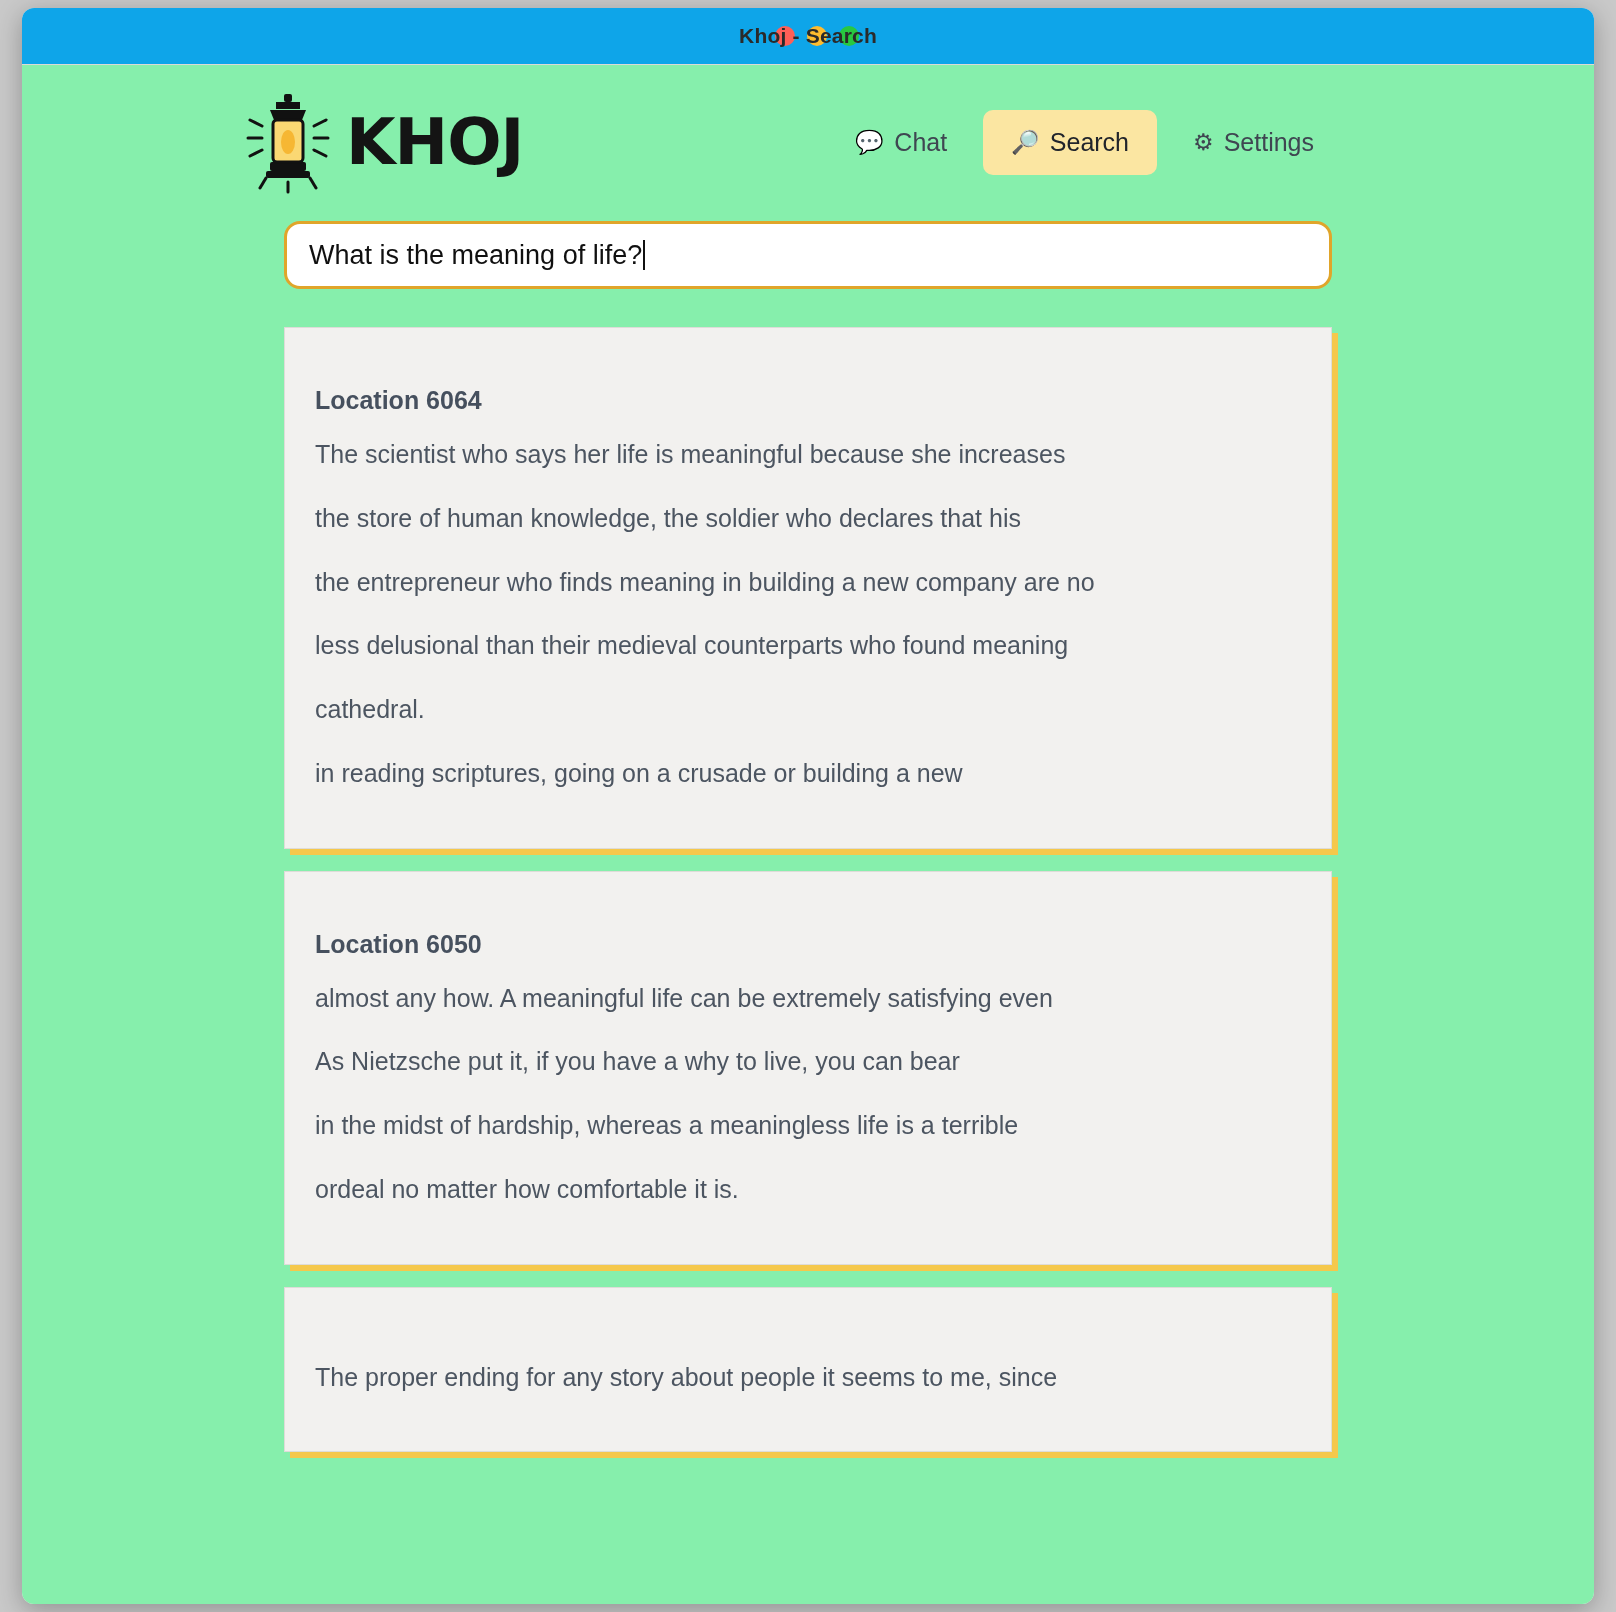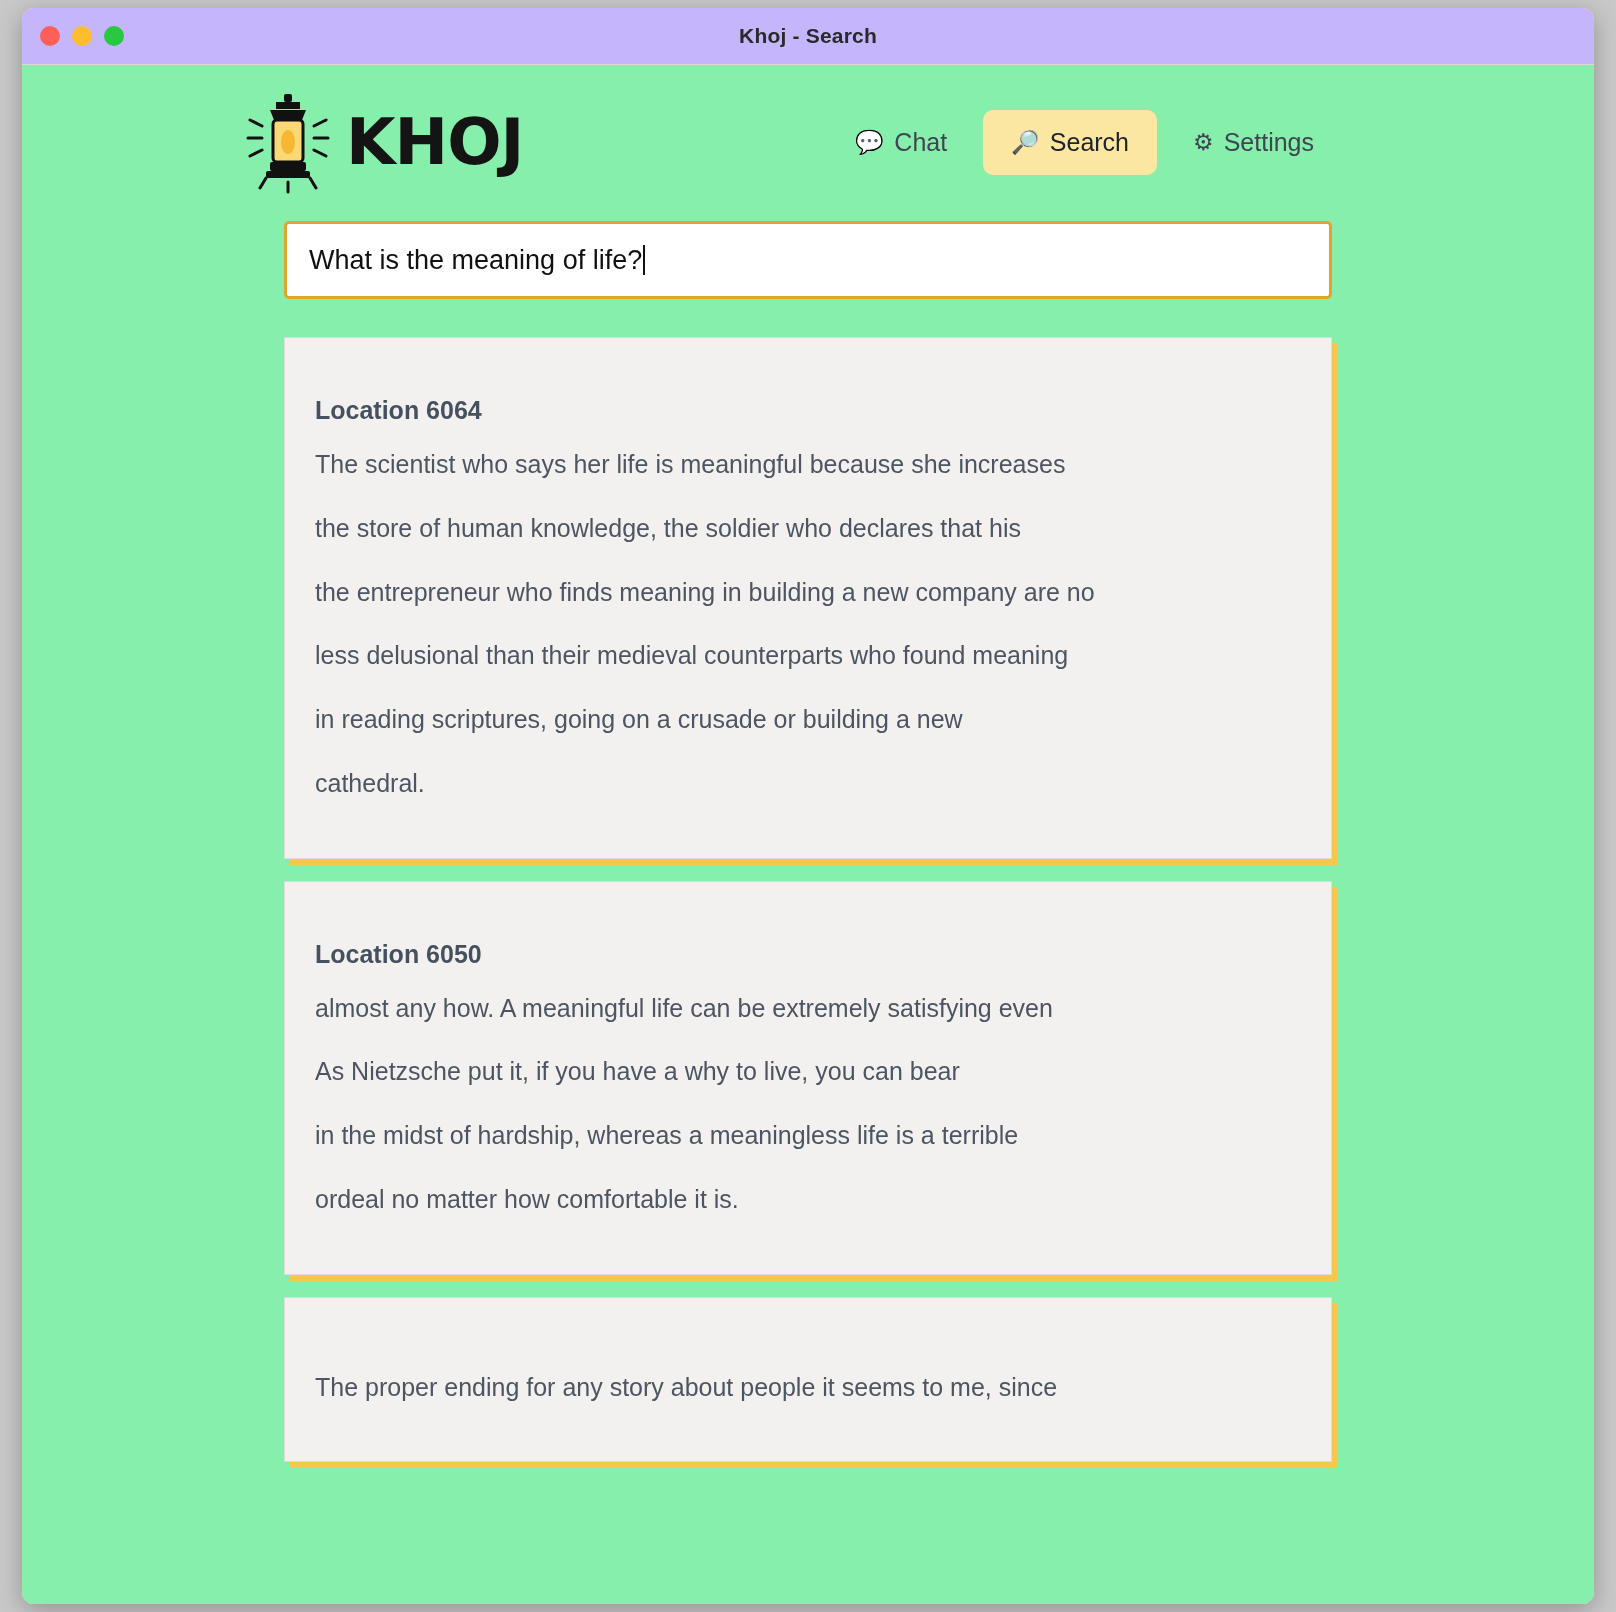--- a/index.html
+++ b/index.html
@@ -25,24 +25,25 @@
     box-shadow: 0 6px 26px rgba(0,0,0,0.28);
     overflow: hidden;
     display: flex;
     flex-direction: column;
   }
 
   .titlebar {
     position: relative;
     height: 56px;
     min-height: 56px;
-    background: #c4b5fd;
+    background: #0ea5e9;
     border-bottom: 1px solid #dcdad6;
     display: flex;
     align-items: center;
+    justify-content: center;
   }
   .traffic {
     display: flex;
     gap: 12px;
     margin-left: 18px;
   }
   .dot {
     width: 20px;
     height: 20px;
     border-radius: 50%;
@@ -125,24 +126,24 @@
     line-height: 1;
     display: inline-block;
   }
 
   .search-wrap {
     padding: 28px 262px 0 262px;
   }
   .search-box {
     box-sizing: border-box;
     width: 1048px;
-    height: 78px;
+    height: 68px;
     background: #ffffff;
     border: 3px solid #e0a52a;
-    border-radius: 5px;
+    border-radius: 16px;
     display: flex;
     align-items: center;
     padding: 0 22px;
     font-size: 27px;
     color: #101010;
     position: relative;
   }
   .caret {
     display: inline-block;
     width: 2px;
@@ -260,22 +261,22 @@
       </div>
 
       <div class="results">
 
         <div class="card">
           <p class="card-title">Location 6064</p>
           <p class="card-line">The scientist who says her life is meaningful because she increases</p>
           <p class="card-line">the store of human knowledge, the soldier who declares that his</p>
           <p class="card-line">the entrepreneur who finds meaning in building a new company are no</p>
           <p class="card-line">less delusional than their medieval counterparts who found meaning</p>
+          <p class="card-line">cathedral.</p>
           <p class="card-line">in reading scriptures, going on a crusade or building a new</p>
-          <p class="card-line">cathedral.</p>
         </div>
 
         <div class="card">
           <p class="card-title">Location 6050</p>
           <p class="card-line">almost any how. A meaningful life can be extremely satisfying even</p>
           <p class="card-line">As Nietzsche put it, if you have a why to live, you can bear</p>
           <p class="card-line">in the midst of hardship, whereas a meaningless life is a terrible</p>
           <p class="card-line">ordeal no matter how comfortable it is.</p>
         </div>
 

